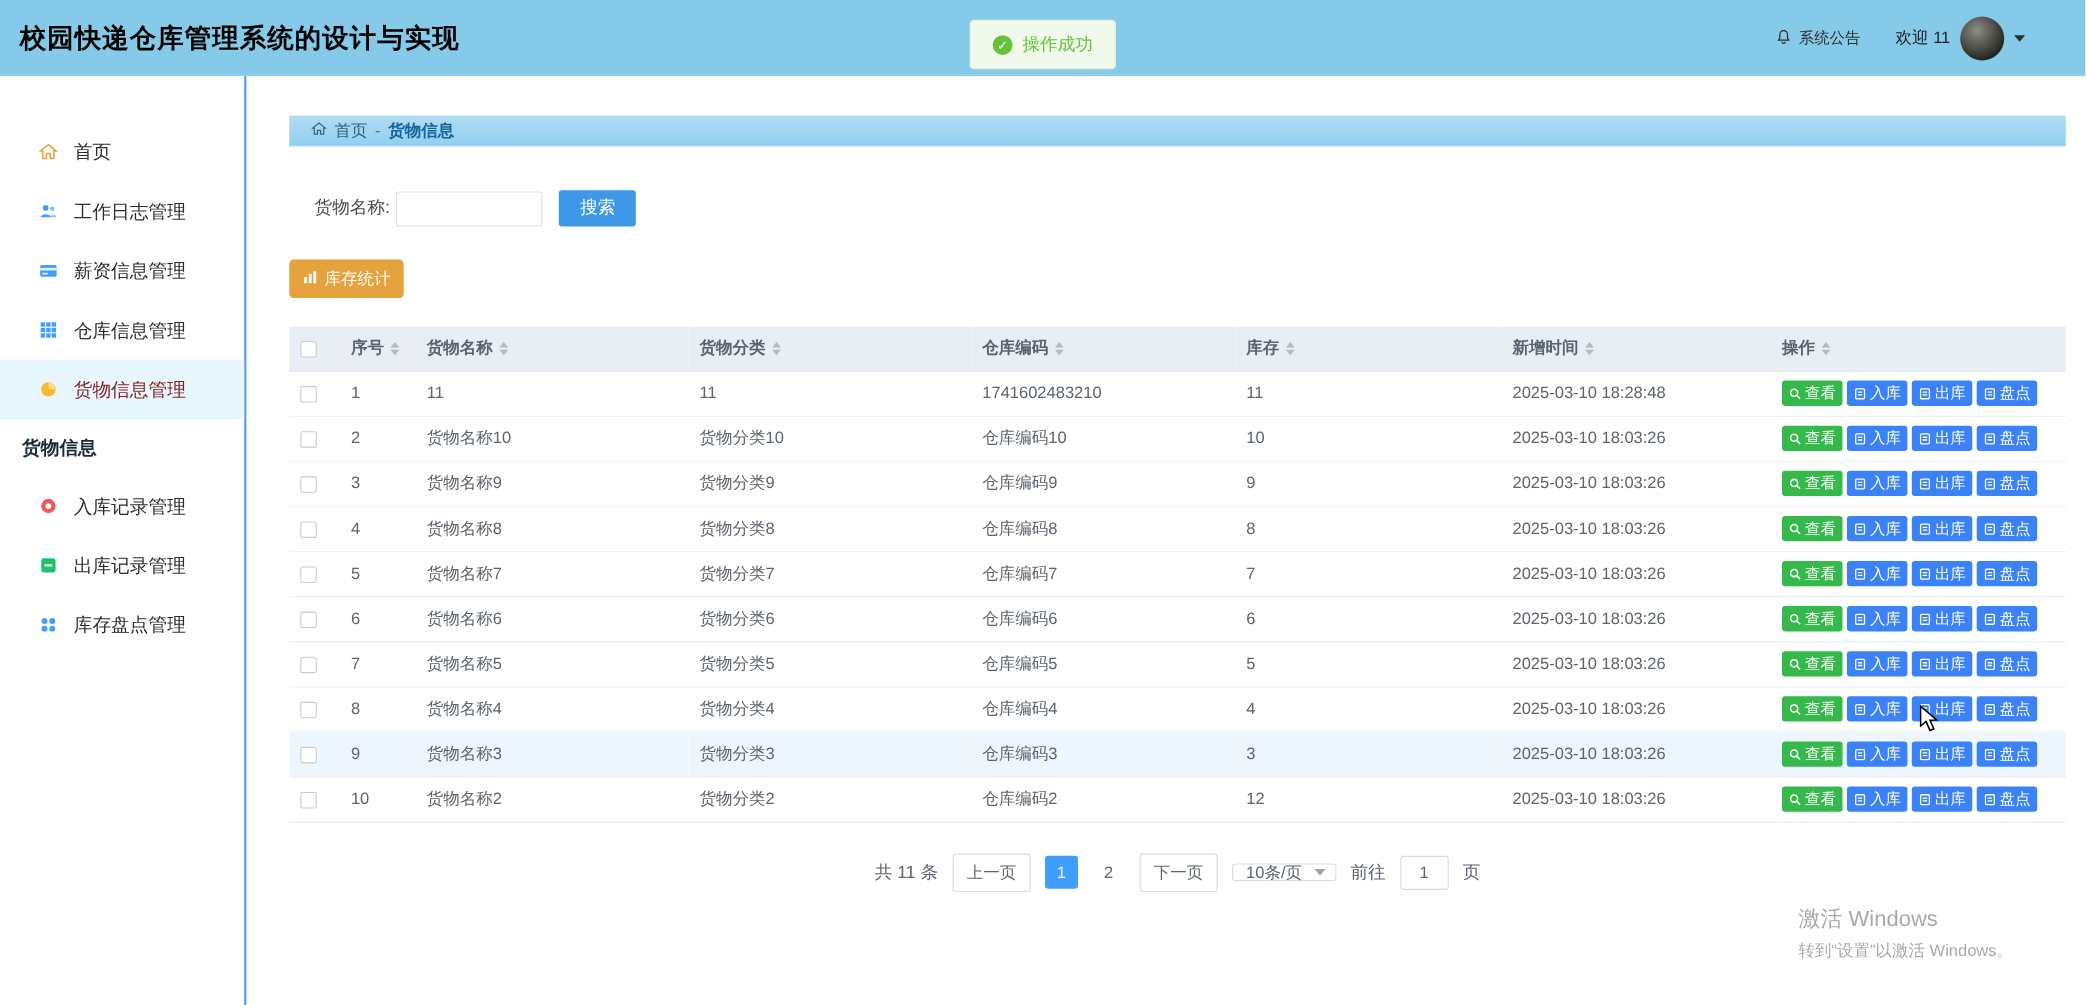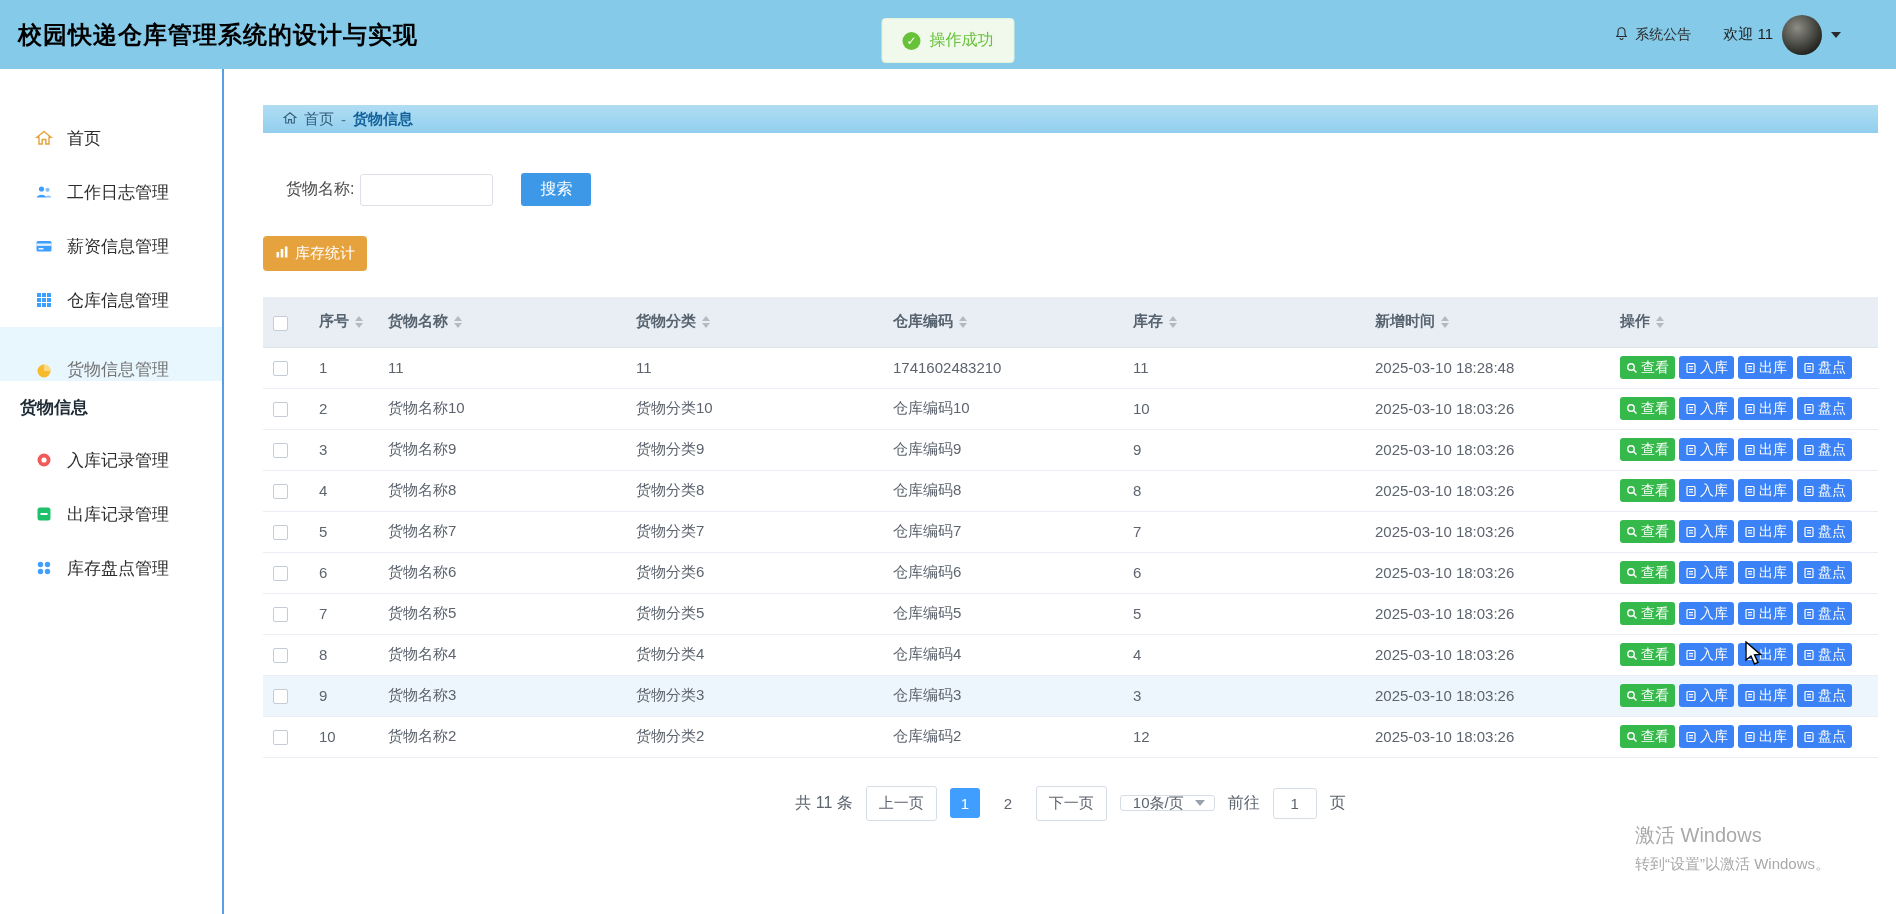--- a/index.html
+++ b/index.html
@@ -17,44 +17,44 @@
   .caret{width:0;height:0;border-left:5px solid transparent;border-right:5px solid transparent;border-top:6px solid #2b2b2b;}
 
   
   .toast{position:absolute;top:18px;left:50%;transform:translateX(-50%);background:#f0f9eb;border:1px solid #e1f3d8;border-radius:4px;padding:11px 20px;display:flex;align-items:center;gap:9px;color:#67c23a;font-size:16px;z-index:30;}
   .toast-icon{width:18px;height:18px;border-radius:50%;background:#67c23a;color:#fff;font-size:12px;display:flex;align-items:center;justify-content:center;flex-shrink:0;}
 
   
   .layout{display:flex;height:845px;}
   .sidebar{width:224px;border-right:2px solid #569fe5;padding-top:42px;background:#fff;flex-shrink:0;}
   .menu-item{height:54px;display:flex;align-items:center;padding-left:34px;font-size:17px;color:#2d2d2d;cursor:pointer;}
-  .menu-item.active{background:#e8f6fe;color:#737373;align-items:flex-end;}
+  .menu-item.active{background:#e8f6fe;color:#7f1d1d;}
   .menu-icon{width:20px;height:20px;margin-right:13px;display:flex;align-items:center;justify-content:center;flex-shrink:0;}
   .menu-section{height:52px;display:flex;align-items:center;padding-left:20px;font-size:17px;color:#1d2b36;font-weight:bold;}
 
   .main{flex:1;padding:36px 18px 0 39px;position:relative;}
 
   
   .breadcrumb{height:28px;background:linear-gradient(180deg,#b0ddf3,#92cfee);display:flex;align-items:center;gap:7px;padding-left:20px;font-size:15px;}
   .bc-link{color:#335f7c;text-decoration:none;cursor:pointer;}
   .bc-sep{color:#4d748d;}
   .bc-current{color:#14639c;font-weight:bold;}
 
   
   .search-row{margin-top:40px;display:flex;align-items:center;}
   .search-label{margin-left:23px;font-size:16px;color:#4a4a4a;}
   .search-input{width:133px;height:32px;border:1px solid #dcdfe6;border-radius:3px;margin-left:6px;padding:0 8px;font-size:15px;outline:none;background:#fff;}
-  .btn-search{margin-left:28px;width:70px;height:33px;background:#3d99e8;border:none;border-radius:3px;color:#fff;font-size:16px;cursor:pointer;}
+  .btn-search{margin-left:15px;width:70px;height:33px;background:#3d99e8;border:none;border-radius:3px;color:#fff;font-size:16px;cursor:pointer;}
 
   .toolbar-row{margin-top:30px;}
   .btn-stats{display:inline-flex;align-items:center;gap:6px;background:#e6a23c;border:none;border-radius:4px;color:#fff;font-size:15px;padding:8px 12px;cursor:pointer;}
 
   
   .goods-table{width:100%;border-collapse:collapse;margin-top:26px;table-layout:fixed;}
-  .goods-table th{background:#e9eef4;height:50px;text-align:left;padding:0 10px;font-size:15px;font-weight:bold;color:#57636f;border-bottom:1px solid #dde5ec;white-space:nowrap;}
+  .goods-table th{background:#e9eef4;height:40px;text-align:left;padding:0 10px;font-size:15px;font-weight:bold;color:#57636f;border-bottom:1px solid #dde5ec;white-space:nowrap;}
   .goods-table td{height:41px;padding:0 10px;font-size:15px;color:#5d646e;border-bottom:1px solid #ebeef5;white-space:nowrap;overflow:hidden;}
   .goods-table tbody tr:nth-child(9){background:#eef6fd;}
   .checkbox{display:inline-block;width:15px;height:15px;border:1px solid #c6ccd4;border-radius:2px;background:#fff;vertical-align:middle;cursor:pointer;}
   .sort-caret{display:inline-flex;flex-direction:column;margin-left:6px;vertical-align:middle;row-gap:2px;cursor:pointer;}
   .sc-up{width:0;height:0;border-left:4px solid transparent;border-right:4px solid transparent;border-bottom:5px solid #b4bac4;}
   .sc-down{width:0;height:0;border-left:4px solid transparent;border-right:4px solid transparent;border-top:5px solid #b4bac4;}
   .ops{white-space:nowrap;}
   .op-btn{display:inline-flex;align-items:center;gap:3px;height:23px;padding:0 6px;border:none;border-radius:3px;color:#fff;font-size:14px;margin-right:4px;cursor:pointer;vertical-align:middle;}
   .op-view{background:#36b94b;}
   .op-inbound,.op-outbound,.op-stocktake{background:#3b82f6;}

